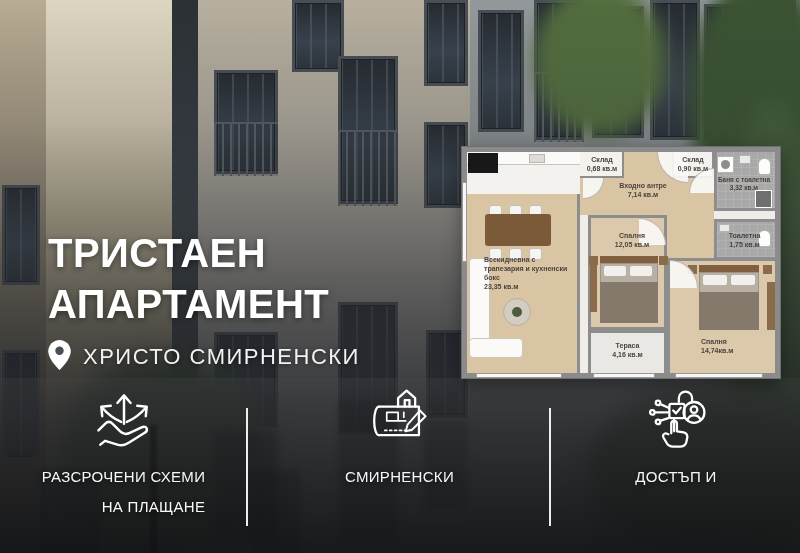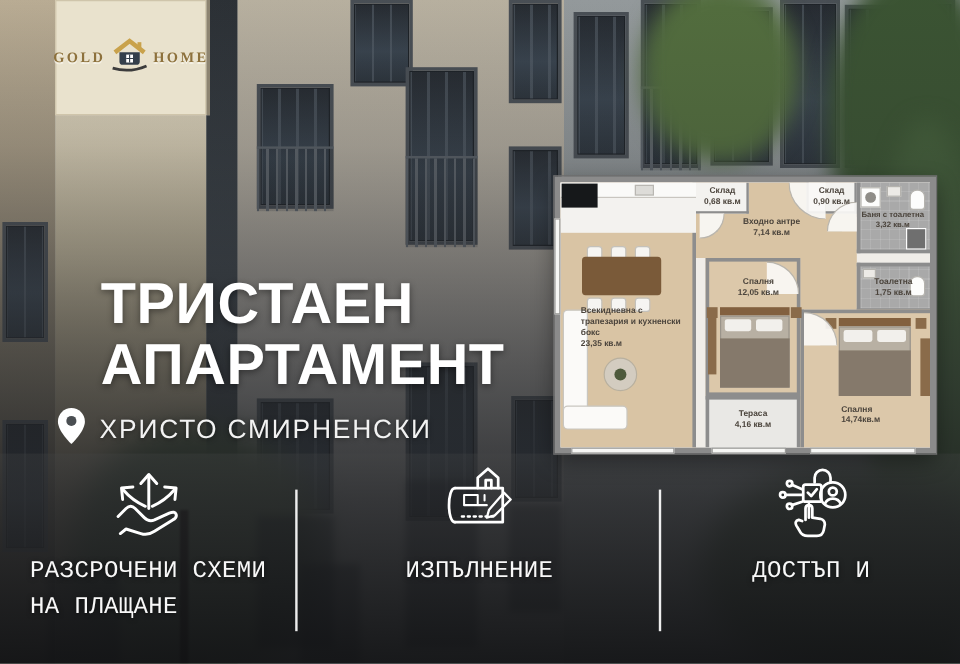--- a/index.html
+++ b/index.html
@@ -35,22 +35,22 @@
       rgba(36,38,41,0.62) 58%,rgba(28,29,32,0.78) 75%,rgba(16,17,19,0.93) 100%);}
   
   .logo-panel{left:46px;top:0;width:126px;height:96px;background:#e9e2cd;z-index:3;
     border-right:3px solid #8d8471;box-shadow:inset 0 0 0 1px #cfc5ab;
     display:flex;align-items:center;justify-content:center;}
   .logo-row{display:flex;align-items:center;gap:4px;}
   .logo-word{font-family:"Liberation Serif",serif;font-weight:700;font-size:12px;
     letter-spacing:2px;color:#8d713c;text-shadow:0 1px 0 rgba(255,255,255,0.5);}
   
   .hero{left:48px;top:228px;z-index:3;color:#fff;}
-  .title{font-size:48px;line-height:51px;font-weight:700;letter-spacing:0.5px;
-    text-shadow:0 2px 6px rgba(0,0,0,0.45);margin-left:36px;}
+  .title{font-size:40px;line-height:51px;font-weight:700;letter-spacing:0.5px;
+    text-shadow:0 2px 6px rgba(0,0,0,0.45);}
   .loc{display:flex;align-items:center;gap:12px;margin-top:10px;}
   .loc-text{font-size:22px;letter-spacing:1.5px;color:#f2f2f2;font-weight:400;
     text-shadow:0 1px 4px rgba(0,0,0,0.5);}
   
   .plan{left:462px;top:147px;width:318px;height:231px;background:#8b8b8b;padding:5px;
     box-sizing:border-box;z-index:3;outline:1px solid #6e6e6e;
     box-shadow:0 6px 18px rgba(0,0,0,0.4);}
   .floor{position:relative;width:308px;height:221px;background:#f0ede8;overflow:hidden;}
   .room{position:absolute;box-sizing:border-box;}
   .wood{background:#d9c4a4;}
@@ -62,23 +62,23 @@
     font-weight:700;text-align:center;}
   .rlabel .rname,.rlabel .rarea{display:block;}
   .furn{position:absolute;box-sizing:border-box;}
   .arc{position:absolute;border:1px solid #b9b5ad;background:rgba(250,249,246,0.92);z-index:4;}
   .wstrip{position:absolute;background:#f7f7f5;border:1px solid #9a9a98;box-sizing:border-box;z-index:5;}
   
   .features{left:0;top:384px;width:800px;display:flex;z-index:3;}
   .feature{display:flex;flex-direction:column;align-items:center;}
   .f1{width:247px;} .f2{width:305px;} .f3{width:248px;}
   .ficon{width:72px;height:72px;}
-  .flabel{margin-top:6px;font-size:20px;line-height:30px;color:#f8f8f8;
-    letter-spacing:0.3px;text-align:left;font-weight:400;
-    text-shadow:0 1px 4px rgba(0,0,0,0.55);font-family:Liberation Mono, monospace;}
+  .flabel{margin-top:6px;font-size:15px;line-height:30px;color:#f8f8f8;
+    letter-spacing:0.3px;text-align:right;font-weight:400;
+    text-shadow:0 1px 4px rgba(0,0,0,0.55);}
   .flabel span{display:block;}
   .vdiv{width:2px;height:118px;background:rgba(255,255,255,0.92);z-index:3;}
 </style>
 </head>
 <body>
 
 <div class="stage">
 
   <div>
     <div class="abs facade-left"></div>
@@ -117,36 +117,20 @@
     <div class="abs ghostwin" style="left:214px;top:430px;width:64px;height:110px"></div>
     <div class="abs ghostwin" style="left:338px;top:400px;width:60px;height:140px"></div>
     <div class="abs ghostwin" style="left:424px;top:420px;width:44px;height:90px"></div>
     <div class="abs ghostwin" style="left:40px;top:470px;width:60px;height:83px"></div>
     <div class="abs ghostwin" style="left:250px;top:470px;width:50px;height:83px"></div>
     <div class="abs trunk"></div>
   </div>
 
   <div class="abs overlay"></div>
 
-  <div class="abs logo-panel">
-    <div class="logo-row">
-      <span class="logo-word">GOLD</span>
-      <span>
-        <svg width="32" height="29" viewBox="0 0 34 30">
-          <path d="M2 27 Q17 31.5 32 25" stroke="#3c3c3c" stroke-width="2.4" fill="none"></path>
-          <path d="M8 13 h18 v8 q0 3 -3 3 h-12 q-3 0 -3 -3 z" fill="#343f4b"></path>
-          <rect x="14" y="15" width="6" height="7" fill="#fff"></rect>
-          <path d="M14 18.5 h6 M17 15 v7" stroke="#343f4b" stroke-width="1"></path>
-          <path d="M4 13 L17 3 L30 13" stroke="#c9a24b" stroke-width="4" fill="none"></path>
-          <rect x="24" y="4" width="3.4" height="5" fill="#c9a24b"></rect>
-        </svg>
-      </span>
-      <span class="logo-word">HOME</span>
-    </div>
-  </div>
 
   <div class="abs hero">
     <div class="title">ТРИСТАЕН</div>
     <div class="title">АПАРТАМЕНТ</div>
     <div class="loc">
       <span>
         <svg width="23" height="30" viewBox="0 0 24 32">
           <path d="M12 0C5.4 0 0 5.4 0 12c0 9 12 20 12 20s12-11 12-20C24 5.4 18.6 0 12 0z" fill="#ffffff"></path>
           <circle cx="12" cy="11.5" r="4.5" fill="#4a4e52"></circle>
         </svg>
@@ -289,21 +273,21 @@
           <path d="M36 24 V15 L45 7 L54 15 V24"></path>
             <path d="M43 24 v-7 h5 v7"></path>
           <path d="M16 24 H58 V54 H16"></path>
             <path d="M16 24 C9 24 9 54 16 54"></path>
           <path d="M22 49 H52" stroke-dasharray="2 3.2" stroke-width="2"></path>
           <path d="M24 30 h12 v9 h-12 z M36 39 h8 M42 30 v5" stroke-width="1.8"></path>
           <path d="M59 28 l6 6 -14 14 -7 2 2 -7 z" stroke-width="2"></path>
         </svg>
       </div>
       <div class="flabel">
-        <span>ИЗПЪЛНЕНИЕ</span>
+        <span>СМИРНЕНСКИ</span>
       </div>
     </div>
     <div class="feature f3">
       <div class="ficon">
         <svg width="72" height="72" viewBox="0 0 76 76" fill="none" stroke="#ffffff" stroke-width="2.4" stroke-linecap="round" stroke-linejoin="round">
           <path d="M41 19 v-4 a7 7 0 0 1 14 0 v4"></path>
           <circle cx="57" cy="30" r="11"></circle>
             <circle cx="57" cy="27" r="3.5"></circle>
           <path d="M50 38 a7.5 7.5 0 0 1 14 0"></path>
           <rect x="31" y="21" width="16" height="15" rx="2"></rect>

